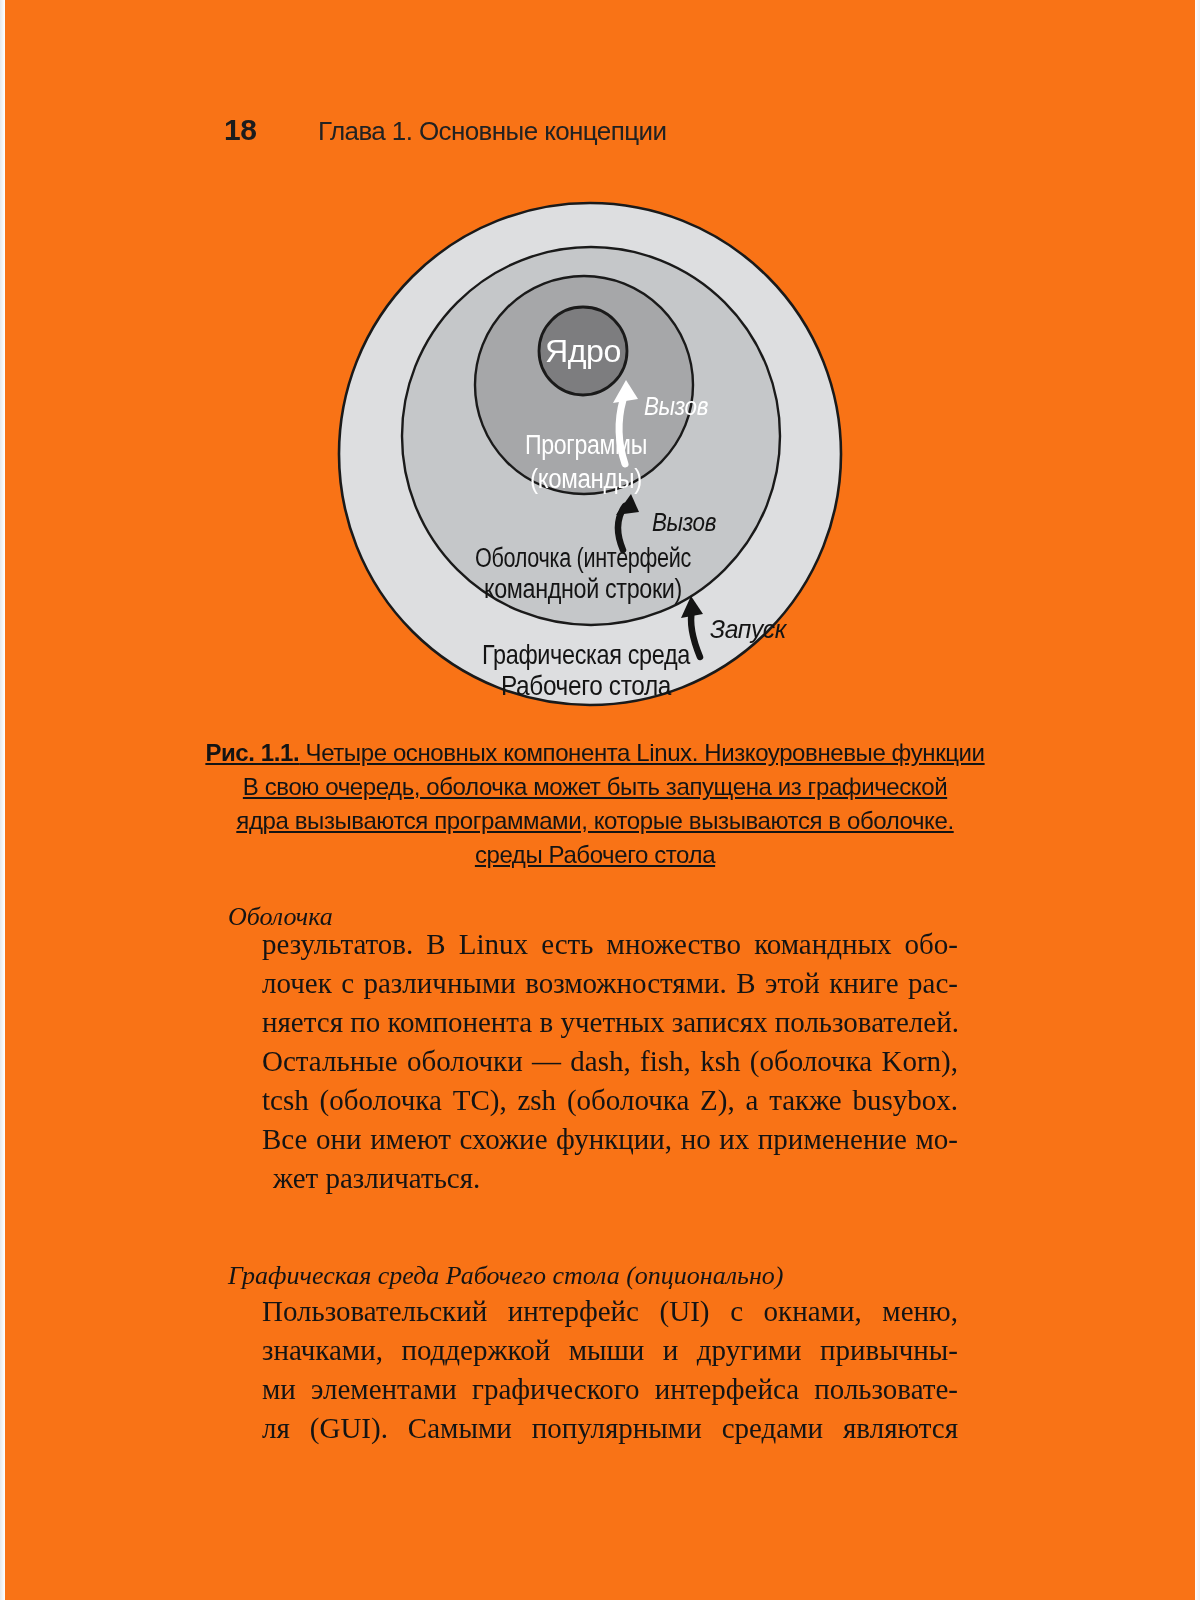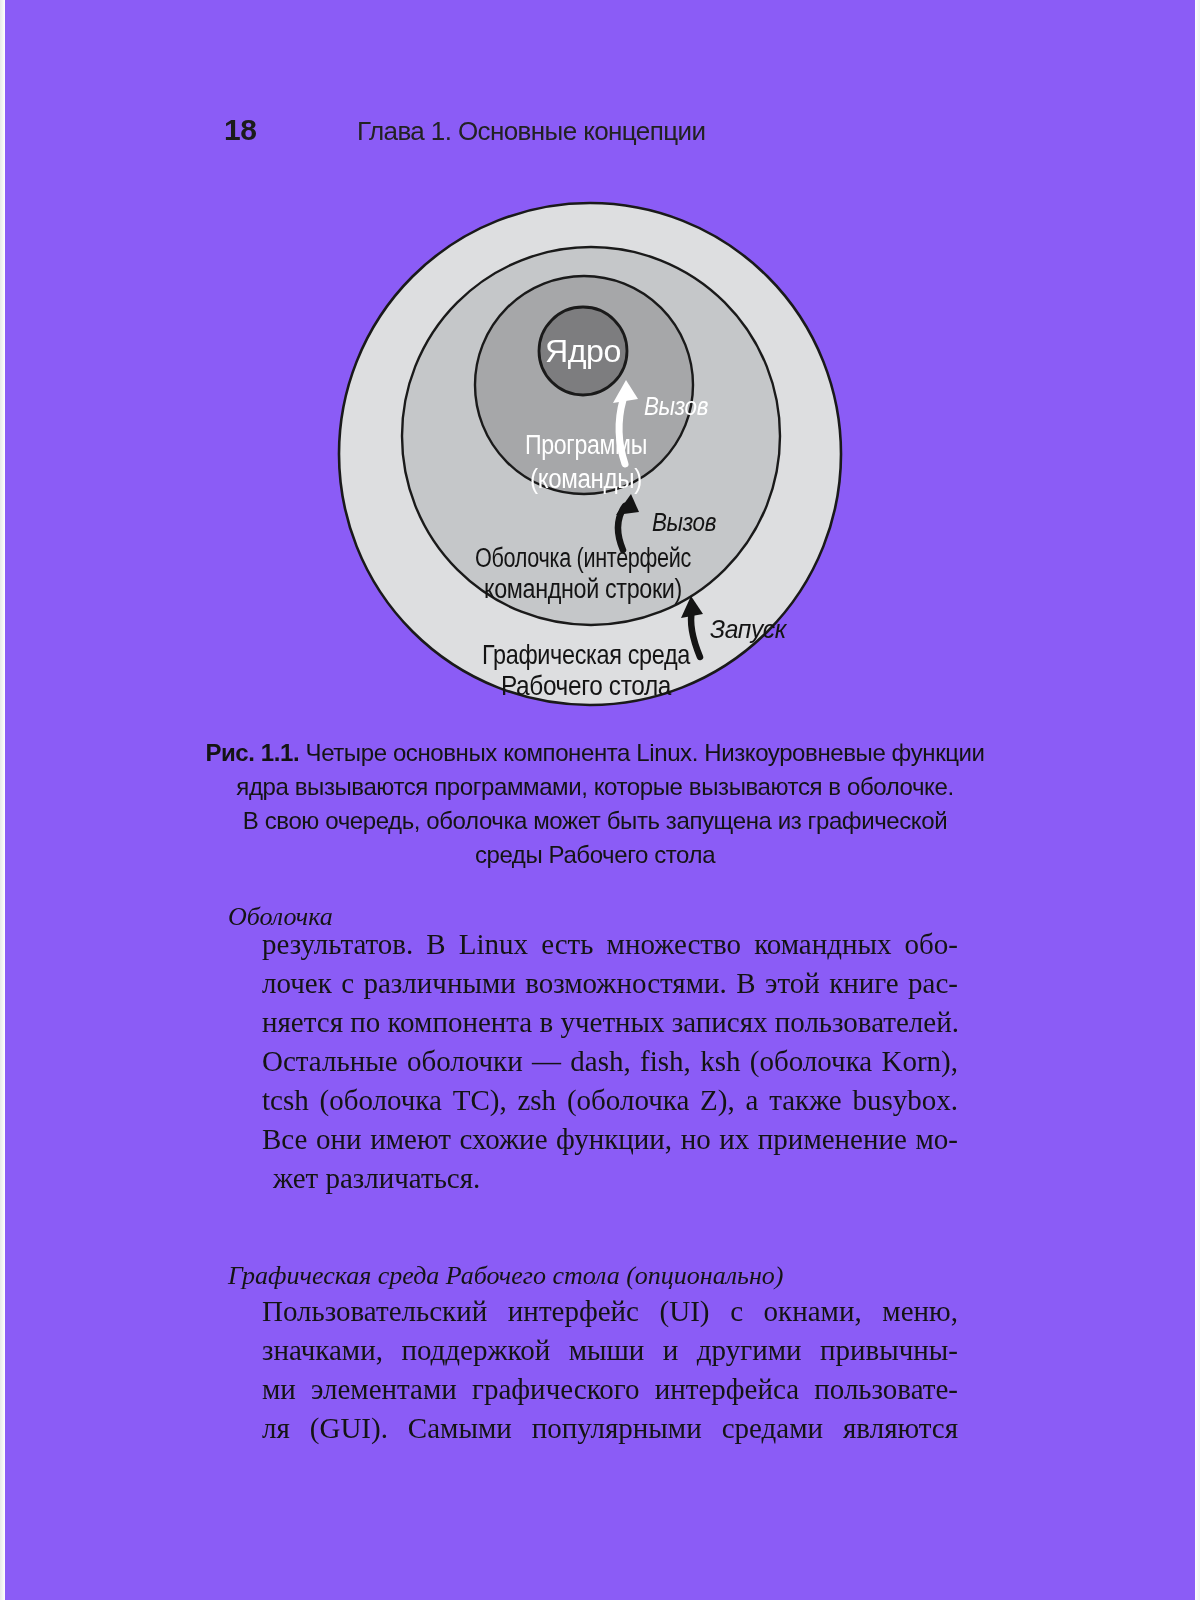--- a/index.html
+++ b/index.html
@@ -1,40 +1,40 @@
 <!DOCTYPE html>
 <html><head>
 <meta charset="utf-8">
 <style>
   html,body{margin:0;padding:0;background:#ffffff;}
   .page{
-    position:relative;width:1200px;height:1600px;background:#8b5cf6;
+    position:relative;width:1200px;height:1600px;background:#f97316;
     font-family:"Liberation Sans",sans-serif;color:#151515;overflow:hidden;
   }
   
   .edge-left{position:absolute;left:0;top:0;width:5px;height:1600px;
     background:linear-gradient(to right,#e7e8e9,#ffffff);}
   .edge-right{position:absolute;right:0;top:0;width:5px;height:1600px;
     background:linear-gradient(to left,#eeeff0,#ffffff);}
 
   
   .header{position:absolute;top:113px;left:0;width:1200px;height:34px;}
   .pagenum{position:absolute;left:224px;top:0;font-weight:bold;font-size:30px;
     letter-spacing:-0.5px;color:#1c1c1c;}
-  .runtitle{position:absolute;left:318px;top:3px;font-size:26px;letter-spacing:-0.6px;color:#222;margin-left:39px;}
+  .runtitle{position:absolute;left:318px;top:3px;font-size:26px;letter-spacing:-0.6px;color:#222;}
 
   
   .diagram{position:absolute;left:322px;top:194px;width:540px;height:518px;}
   .diagram text{font-family:"Liberation Sans",sans-serif;}
   .ring-label{letter-spacing:-0.4px;}
   .arrow-label{font-style:italic;letter-spacing:-0.4px;}
 
   
   .caption{position:absolute;left:200px;top:736px;width:790px;text-align:center;
-    font-size:24px;line-height:34px;letter-spacing:-0.4px;color:#141414;}
+    font-size:24px;line-height:34px;letter-spacing:-0.4px;color:#141414;text-decoration:underline;}
   .caption .cline{white-space:nowrap;}
   .caption b{letter-spacing:-0.4px;}
 
   
   .sec-heading{position:absolute;left:228px;font-family:"Liberation Serif",serif;
     font-style:italic;font-size:26px;color:#141414;white-space:nowrap;}
   .para{position:absolute;left:262px;width:696px;font-family:"Liberation Serif",serif;
     font-size:29px;color:#141414;}
   .jline{line-height:39px;text-align:justify;text-align-last:justify;white-space:nowrap;}
   .jline.last{text-align-last:left;margin-left:11px;}
@@ -77,22 +77,22 @@
     <path d="M378,463 C371,446 367,430 370,416" fill="none" stroke-width="6.5" stroke-linecap="round" stroke="#141414"></path>
     <polygon points="369,402 359,424 381,420" fill="#141414"></polygon>
     <text class="arrow-label" x="388" y="444" font-size="26" textLength="76" lengthAdjust="spacingAndGlyphs" fill="#141414">Запуск</text>
 
     <text class="ring-label" x="264" y="470" font-size="28" fill="#141414" text-anchor="middle" textLength="208" lengthAdjust="spacingAndGlyphs">Графическая среда</text>
     <text class="ring-label" x="264" y="501" font-size="28" fill="#141414" text-anchor="middle" textLength="170" lengthAdjust="spacingAndGlyphs">Рабочего стола</text>
   </svg>
 
   <div class="caption">
     <div class="cline"><b>Рис. 1.1.</b><span> Четыре основных компонента Linux. Низкоуровневые функции</span></div>
+    <div class="cline">В свою очередь, оболочка может быть запущена из графической</div>
     <div class="cline">ядра вызываются программами, которые вызываются в оболочке.</div>
-    <div class="cline">В свою очередь, оболочка может быть запущена из графической</div>
     <div class="cline">среды Рабочего стола</div>
   </div>
 
   <div class="sec-heading" style="top:902px;">Оболочка</div>
 
   <div class="para" style="top:925px;">
     <div class="jline">результатов. В Linux есть множество командных обо-</div>
     <div class="jline">лочек с различными возможностями. В этой книге рас-</div>
     <div class="jline">няется по компонента в учетных записях пользователей.</div>
     <div class="jline">Остальные оболочки — dash, fish, ksh (оболочка Korn),</div>

